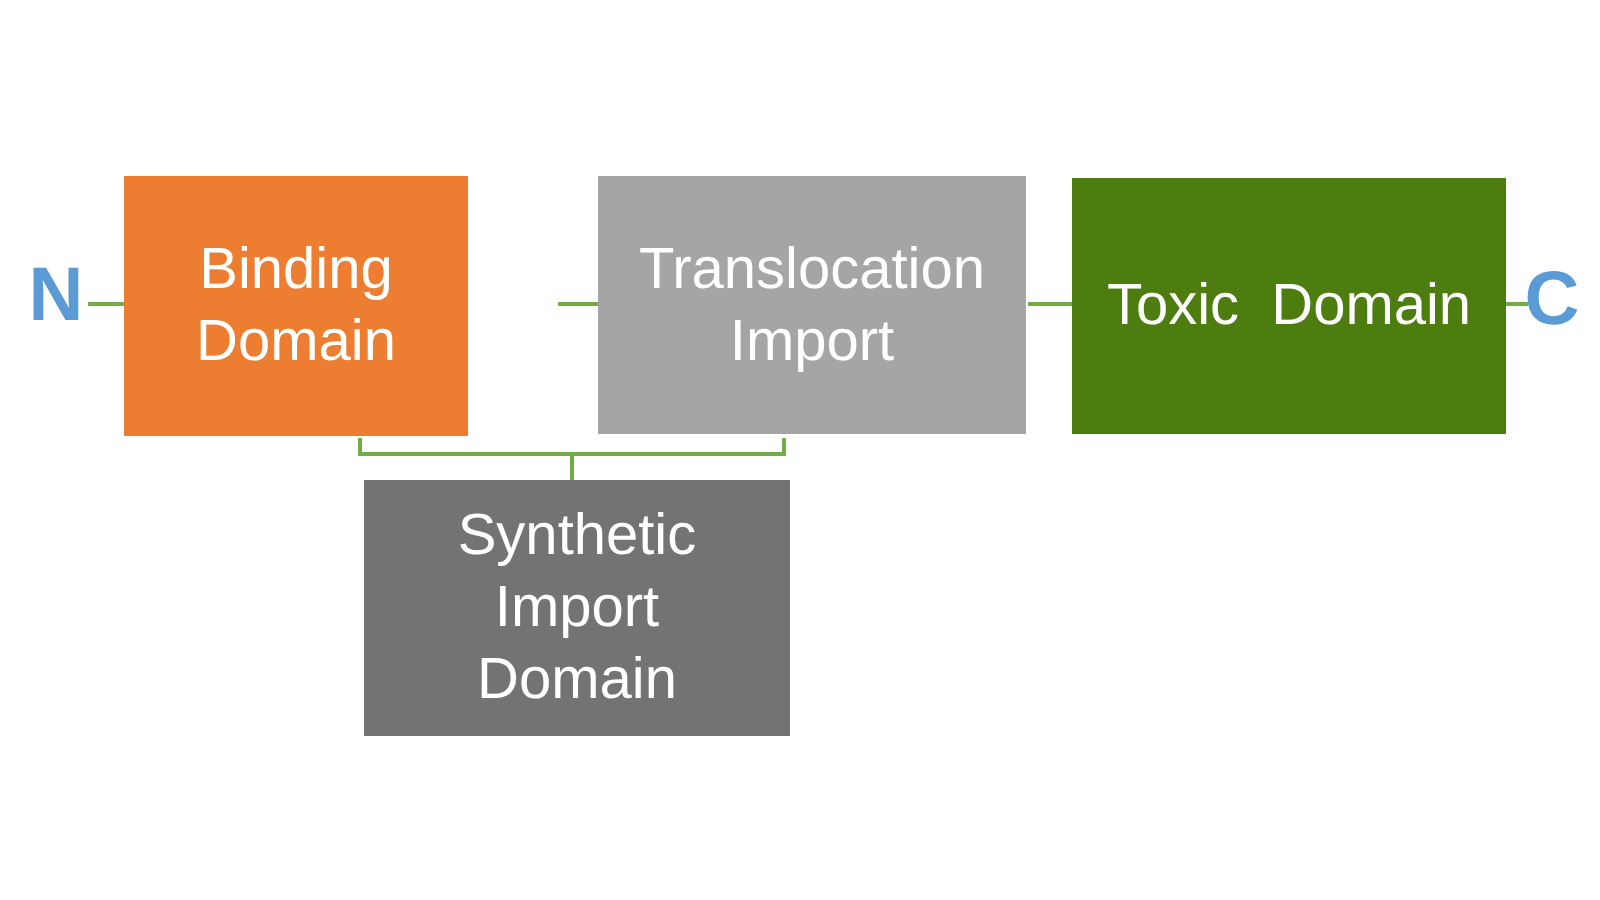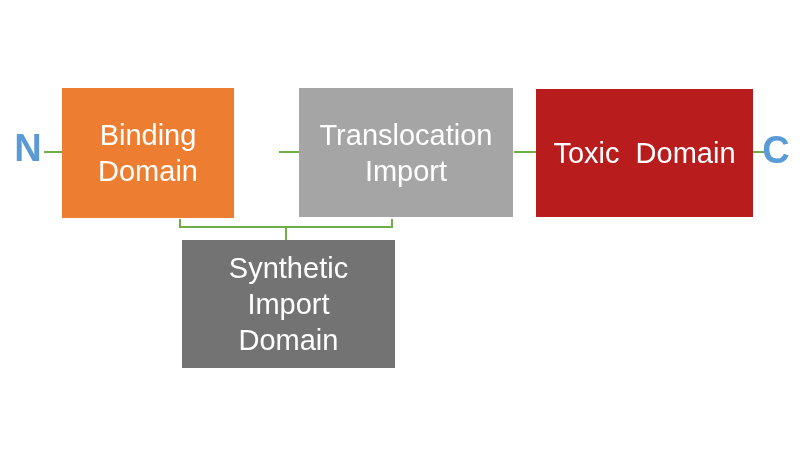--- a/index.html
+++ b/index.html
@@ -64,21 +64,21 @@
   <div class="domain-box" style="left: 62px; top: 88px; width: 172px; height: 130px; background-color: rgb(237, 125, 49);">
     <span class="box-label" style="color: rgb(255, 255, 255);">Binding
 Domain</span>
   </div>
 
   <div class="domain-box" style="left: 299px; top: 88px; width: 214px; height: 129px; background-color: rgb(165, 165, 165);">
     <span class="box-label" style="color: rgb(255, 255, 255);">Translocation
 Import</span>
   </div>
 
-  <div class="domain-box" style="left: 536px; top: 89px; width: 217px; height: 128px; background-color: #b91c1c;">
+  <div class="domain-box" style="left: 536px; top: 89px; width: 217px; height: 128px; background-color: #4d7c0f;">
     <span class="box-label" style="color: rgb(255, 255, 255);">Toxic  Domain</span>
   </div>
 
   <div class="bracket-seg" style="left: 179px; top: 219px; width: 2px; height: 9px; background-color: rgb(112, 173, 71);"></div>
   <div class="bracket-seg" style="left: 391px; top: 219px; width: 2px; height: 9px; background-color: rgb(112, 173, 71);"></div>
   <div class="bracket-seg" style="left: 179px; top: 226px; width: 214px; height: 2px; background-color: rgb(112, 173, 71);"></div>
   <div class="bracket-seg" style="left: 285px; top: 226px; width: 2px; height: 14px; background-color: rgb(112, 173, 71);"></div>
 
   <div class="domain-box" style="left: 182px; top: 240px; width: 213px; height: 128px; background-color: #737373;">
     <span class="box-label" style="color: rgb(255, 255, 255);">Synthetic

